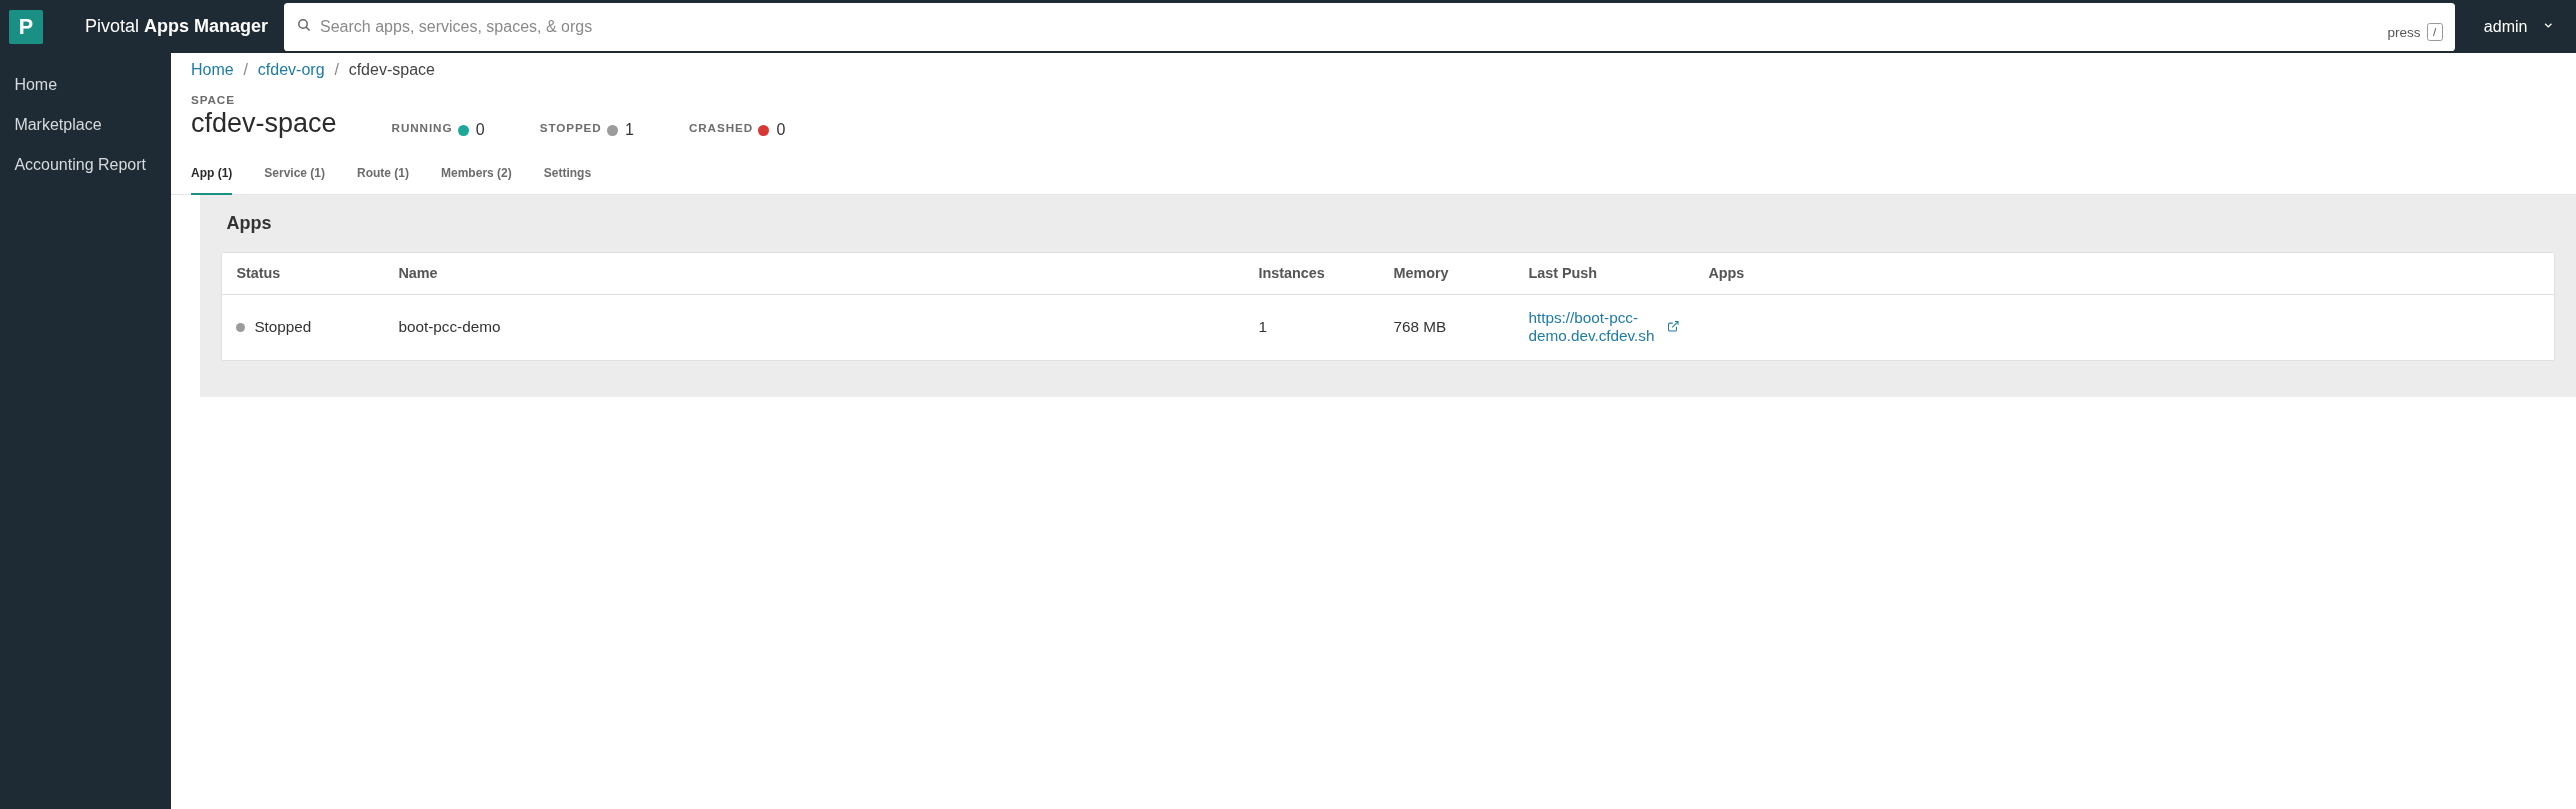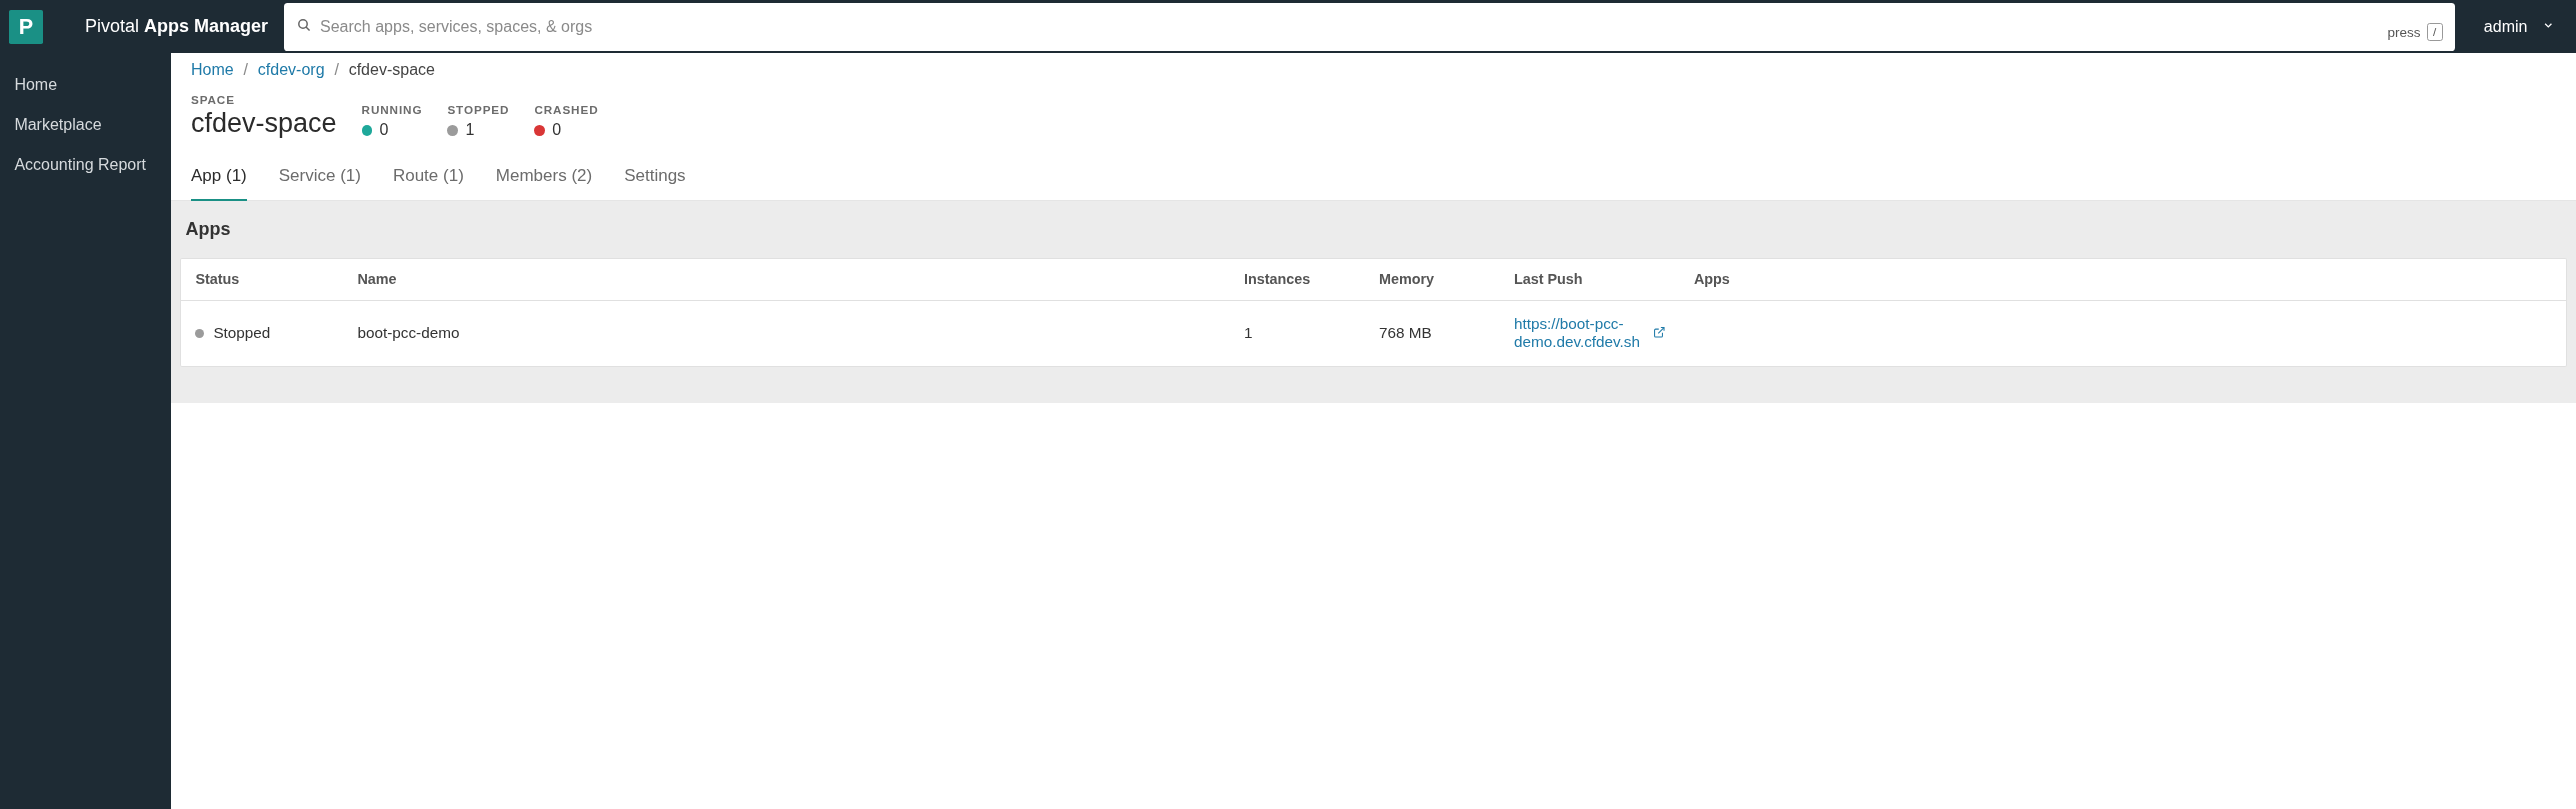--- a/index.html
+++ b/index.html
@@ -129,22 +129,23 @@
   font-weight: 600;
 }
 .space-block .title {
   font-size: 27px;
   color: #2b2b2b;
   font-weight: 400;
   margin-top: 1.8px;
 }
 .stat {
   display: flex;
-  flex-direction: column;
+  flex-direction: row;
   gap: 5.4px;
+  margin-left: 30px;
 }
 .stat .label {
   font-size: 11.7px;
   letter-spacing: 0.9px;
   color: #6c6c6c;
   font-weight: 600;
 }
 .stat .val {
   display: flex;
   align-items: center;
@@ -162,34 +163,35 @@
 .dot.stopped { background: #9b9b9b; }
 .dot.crashed { background: #d93636; }
 .tabs {
   display: flex;
   gap: 32px;
   padding: 0 20px;
   border-bottom: 0.9px solid #e5e5e5;
 }
 .tab {
   padding: 9px 0 12.6px;
-  font-size: 17px;
-  font-weight: 400;
+  font-size: 12px;
+  font-weight: 700;
   color: #6c6c6c;
   cursor: pointer;
   border-bottom: 2.7px solid transparent;
   margin-bottom: -0.9px;
 }
 .tab.active {
   color: #2b2b2b;
   border-bottom-color: #1a9085;
 }
 .content-area {
   background: #ececec;
-  padding: 0 9px 36px;
+  padding: 0 21px 36px;
+  margin-left: 29px;
 }
 .section-title {
   font-size: 18px;
   font-weight: 600;
   color: #333;
   padding: 18px 5.4px;
 }
 .table {
   background: #fff;
   border: 0.9px solid #e0e0e0;

